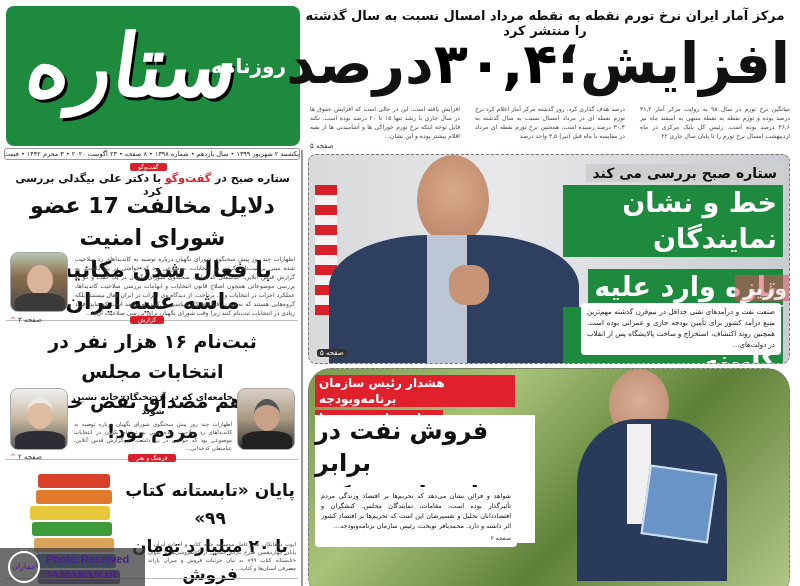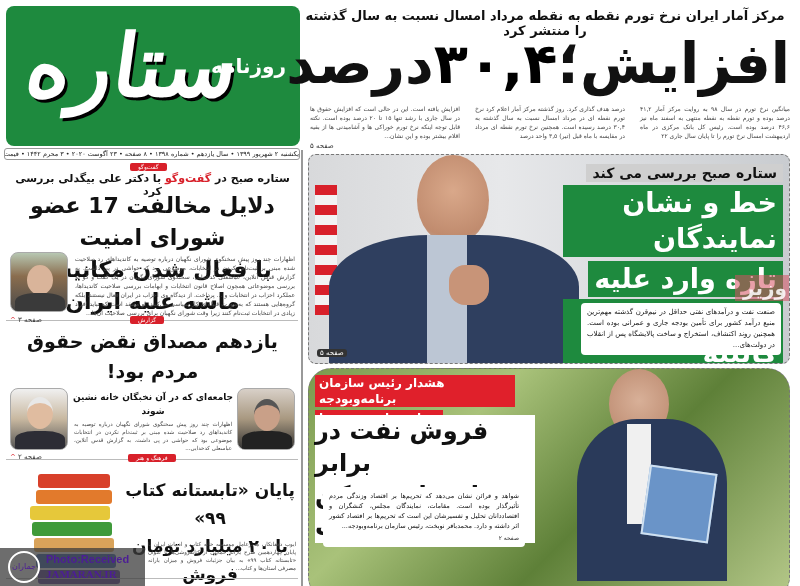--- a/index.html
+++ b/index.html
@@ -94,20 +94,21 @@
 <div class="abs photo" style="left:10px; top:252px; width:58px; height:60px; background: linear-gradient(180deg,#b7c7b2 0%,#8a6d4e 40%,#4a4a4a 100%);">
   <div class="person-head" style="position:absolute; left:16px; top:12px; width:26px; height:30px; background:#d9b49a;"></div>
   <div class="suit" style="position:absolute; left:4px; top:40px; width:50px; height:22px; background:#3a3a3a;"></div>
 </div>
 <div class="abs bodytext" style="left:75px; top:254px; width:220px;">اظهارات چند روز پیش سخنگوی شورای نگهبان درباره توصیه به کاندیداهای رد صلاحیت شده مبنی بر ثبت‌نام نکردن در انتخابات، موضوعی بود که حواشی در پی داشت. به گزارش قدس آنلاین، عباسعلی کدخدایی، سخنگوی شورای نگهبان در یک گفت و گو به بررسی موضوعاتی همچون اصلاح قانون انتخابات و ابهامات بررسی صلاحیت کاندیداها، عملکرد احزاب در انتخابات و ... پرداخت. از دیدگاه وی احزاب در ایران فعال نیستند، بلکه گروه‌هایی هستند که به‌صورت قبیله‌ای کار سیاسی می‌کنند. او معتقد است که نباید افراد زیادی در انتخابات ثبت‌نام کنند زیرا وقت شورای نگهبان برای بررسی صلاحیت آن‌ها...</div>
 <div class="abs divider" style="left:6px; top:320px; width:292px;"></div>
 <div class="abs page-ref" style="left:10px; top:316px;"><span>صفحه ۳</span> <span style="color:#d8202a;">^</span></div>
 
 <div class="abs red-tag" style="left:130px; top:316px;">گزارش</div>
 <div class="abs lcol-head" style="left:10px; top:326px; width:285px; font-size:19px; line-height:30px;">
+  <div>ثبت‌نام ۱۶ هزار نفر در انتخابات مجلس</div>
   <div>یازدهم مصداق نقض حقوق مردم بود!</div>
 </div>
 <div class="abs photo" style="left:10px; top:388px; width:58px; height:62px; background: linear-gradient(180deg,#f0f0f0 0%,#c8b8a0 50%,#555 100%);">
   <div class="person-head" style="position:absolute; left:16px; top:8px; width:26px; height:32px; background:#e0bca0; border-top:6px solid #e8e8e8;"></div>
   <div class="suit" style="position:absolute; left:4px; top:42px; width:50px; height:20px; background:#2d2d35;"></div>
 </div>
 <div class="abs photo" style="left:237px; top:388px; width:58px; height:62px; background: linear-gradient(180deg,#d8d0c8 0%,#a89880 50%,#333 100%);">
   <div class="person-head" style="position:absolute; left:16px; top:10px; width:26px; height:32px; background:#c9a088; border-top:6px solid #555;"></div>
   <div class="suit" style="position:absolute; left:4px; top:42px; width:50px; height:20px; background:#222;"></div>
 </div>
@@ -143,21 +144,21 @@
   <div class="abs suit" style="left:20px; top:80px; width:250px; height:130px; background:#2f3f5f;"></div>
   <div class="abs" style="left:118px; top:80px; width:40px; height:130px; background:#bcc6d4;"></div>
   <div class="abs" style="left:140px; top:110px; width:40px; height:40px; background:#c89478; border-radius:40%;"></div>
 
   <div class="abs page-ref" style="left:8px; top:194px; color:#fff; background:#333; padding:0 3px; border-radius:3px;">صفحه ۵</div>
 
   <div class="abs" style="right:6px; top:8px; text-align:right;">
     <span class="grey-kicker">ستاره صبح بررسی می کند</span>
   </div>
   <div class="abs" style="right:6px; top:30px; width:220px; text-align:right;">
-    <div style="margin-bottom:4px;"><span class="green-box">خط و نشان نمایندگان</span></div>
+    <div style="margin-bottom:12px;"><span class="green-box">خط و نشان نمایندگان</span></div>
     <div style="margin-bottom:2px;"><span class="green-box">تازه وارد علیه</span></div>
     <div><span class="green-box">وزیر کلیدی کابینه</span></div>
   </div>
   <div class="abs" style="right:-6px; top:120px; width:60px; height:26px; background:rgba(214,80,96,0.55); color:rgba(255,255,255,0.85); font-weight:bold; font-size:20px; line-height:26px; text-align:center;">وزیر</div>
   <div class="abs white-box" style="right:8px; top:148px; width:200px;">صنعت نفت و درآمدهای نفتی حداقل در نیم‌قرن گذشته مهم‌ترین منبع درآمد کشور برای تأمین بودجه جاری و عمرانی بوده است. همچنین روند اکتشاف، استخراج و ساخت پالایشگاه پس از انقلاب در دولت‌های...</div>
 </div>
 
 <div id="feat2-bg" class="abs feat" style="left:308px; top:368px; width:482px; height:232px;border-radius:23px;">
 
   <div class="abs person-head" style="left:300px; top:0px; width:60px; height:70px; background: radial-gradient(circle at 50% 45%, #d8b098 0%, #c29278 70%, #9a9a9a 100%);"></div>
@@ -166,21 +167,21 @@
   <div class="abs" style="left:336px; top:100px; width:68px; height:70px; background:#6a94c8; border:2px solid #cfe0f0; transform:rotate(8deg);"></div>
 
   <div class="abs" style="left:6px; top:6px; width:200px; text-align:left;">
     <div><span class="red-box">هشدار رئیس سازمان برنامه‌وبودجه</span></div>
     <div><span class="red-box">درباره پیامد تحریم‌ها</span></div>
   </div>
   <div class="abs" style="left:6px; top:46px; width:220px; text-align:left;">
     <div><span class="white-head">فروش نفت در برابر</span></div>
     <div><span class="white-head">غذا و دارو ممکن نیست</span></div>
   </div>
-  <div class="abs white-box" style="left:6px; top:118px; width:202px; font-size:6.5px; line-height:10px;margin-left:8px;">
+  <div class="abs white-box" style="left:6px; top:118px; width:202px; font-size:6.5px; line-height:10px;">
     <div>شواهد و قرائن نشان می‌دهد که تحریم‌ها بر اقتصاد وزندگی مردم تأثیرگذار بوده است. مقامات، نمایندگان مجلس، کنشگران و اقتصاددانان تحلیل و تفسیرشان این است که تحریم‌ها بر اقتصاد کشور اثر داشته و دارد. محمدباقر نوبخت، رئیس سازمان برنامه‌وبودجه...</div>
     <div class="page-ref" style="font-size:6px; margin-top:2px;">صفحه ۲</div>
   </div>
 </div>
 
 <div id="watermark" class="abs">
   <div class="circle">جماران</div>
   <div class="t1">Photo:Received</div>
   <div class="t2">JAMARAN.IR</div>
 </div>

